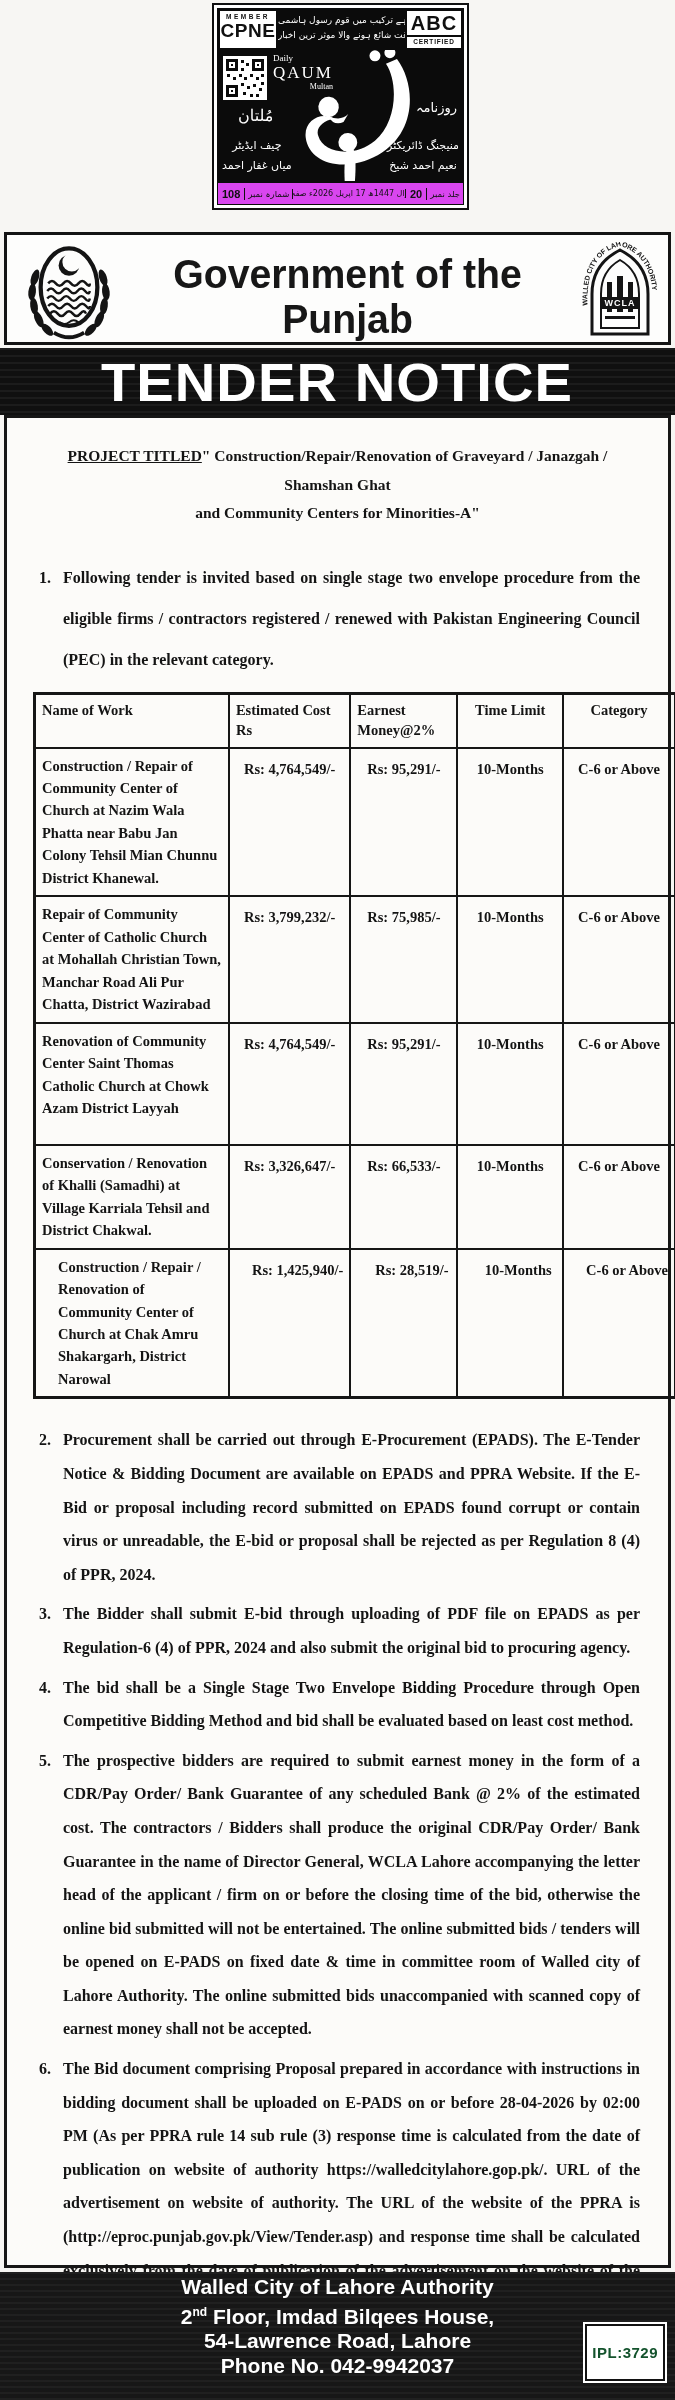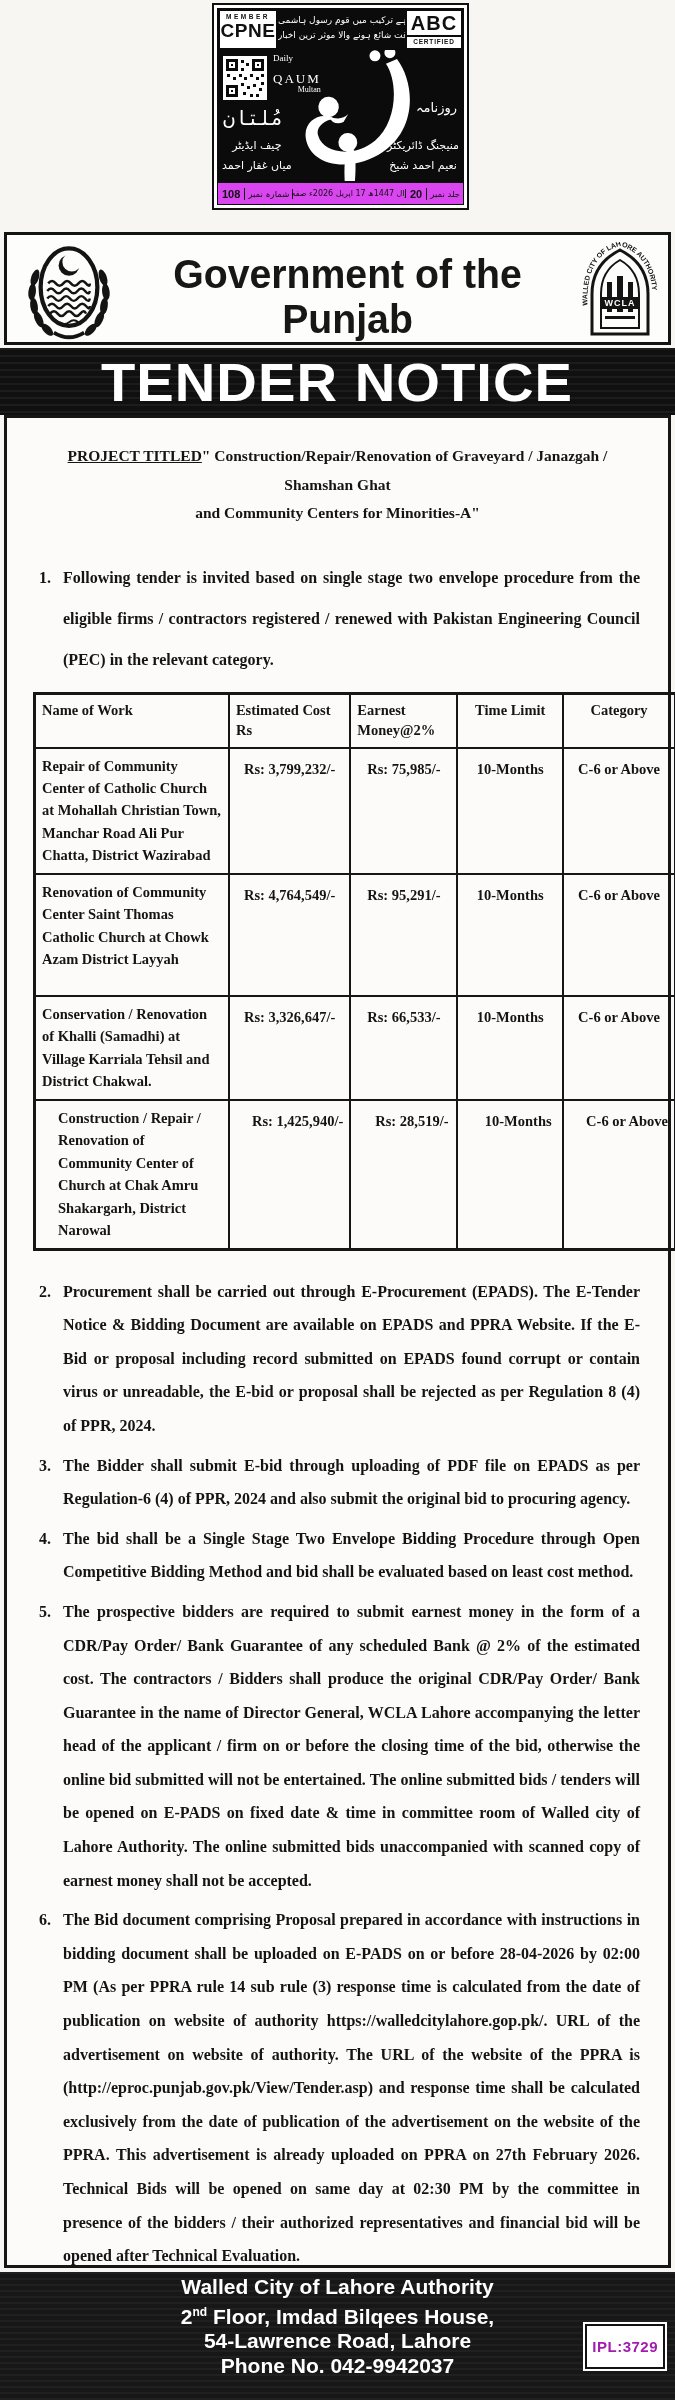--- a/index.html
+++ b/index.html
@@ -21,25 +21,25 @@
   .mh-cpne  { display:block; font:800 19px "Liberation Sans", sans-serif; letter-spacing:0.5px; }
   .mh-tagline { flex:1; color:#fff; font-size:9px; line-height:1.65; text-align:center;
     padding-top:4px; font-family:"DejaVu Sans", sans-serif; white-space:nowrap; overflow:hidden; }
   .mh-box.abc { width:58px; padding-top:1px; }
   .mh-abc  { display:block; font:800 20px "Liberation Sans", sans-serif; letter-spacing:1px; }
   .mh-cert { display:block; font:700 6.5px "Liberation Sans", sans-serif; letter-spacing:0.8px; border-top:2px solid #0b0b0b; padding-top:1px; }
   .mh-main { flex:1; position:relative; color:#fff; overflow:hidden; }
   .mh-qr { position:absolute; left:5px; top:6px; }
   .mh-daily { position:absolute; left:55px; top:4px; line-height:1.1; }
   .mh-daily .d  { font-size:9px; display:block; }
-  .mh-daily .q  { font-size:13px; letter-spacing:2px; display:block;margin-top:8px; }
+  .mh-daily .q  { font-size:17px; letter-spacing:2px; display:block; }
   .mh-daily .m  { font-size:8px; display:block; text-align:right; }
   .mh-qaum { position:absolute; left:64px; top:-2px; }
   .mh-roz  { position:absolute; right:6px; top:50px; font-family:"DejaVu Sans", sans-serif; font-size:13px; }
-  .mh-mult { position:absolute; left:5px; top:56px; font-family:Liberation Mono, monospace; font-size:20px; }
+  .mh-mult { position:absolute; left:20px; top:56px; font-family:Liberation Sans, sans-serif; font-size:16px; }
   .mh-ed { position:absolute; bottom:5px; text-align:center; font-family:"DejaVu Sans", sans-serif; font-size:11px; line-height:1.8; }
   .mh-ed.left  { left:4px; }
   .mh-ed.right { right:4px; }
   .mh-strip { height:23px; background:#d946ef; color:#101010; display:flex; align-items:center;
     font-family:"DejaVu Sans", sans-serif; font-size:8.5px; border-top:2px solid #0b0b0b; }
   .strip-num { font:800 11px "Liberation Sans", sans-serif; border-right:1px solid #101010;
     display:flex; align-items:center; padding:0 4px; }
   .strip-num.first { border-left:none; }
   .strip-label { display:flex; align-items:center; padding:0 3px; border-right:1px solid #101010; white-space:nowrap; }
   .strip-label.last { border-right:none; }
@@ -93,23 +93,23 @@
   .work tr.r4 td{height:100px;} .work tr.r5 td{height:112px;padding-left:22px;}
 
   
   .footer { position:absolute; left:0; top:2272px; width:675px; height:128px;
     background:#171717;
     background-image:repeating-linear-gradient(180deg, rgba(255,255,255,0.04) 0 2px, rgba(0,0,0,0) 2px 6px);
     color:#fff; }
   .footer-address { position:absolute; left:0; right:0; top:3px; text-align:center;
     font:700 21px "Liberation Sans", sans-serif; line-height:24.5px; }
   .footer-address sup { font-size:12px; }
-  .ipl { position:absolute; right:10px; top:52px; background:#fff; color:#a21caf;
+  .ipl { position:absolute; right:10px; top:52px; background:#fff; color:#14532d;
     border:2px solid #121212; box-shadow:0 0 0 2px #fff;
-    font:700 15px "Liberation Sans", sans-serif; padding:12px 5px; letter-spacing:0.5px; }
+    font:700 15px "Liberation Sans", sans-serif; padding:18px 5px; letter-spacing:0.5px; }
 </style>
 </head>
 <body>
 
 <div class="page">
 
   <div class="masthead">
     <div class="mh-inner">
       <div class="mh-top">
         <div class="mh-box cpne">
@@ -276,20 +276,27 @@
       <thead>
         <tr>
           <th>Name of Work</th>
           <th>Estimated Cost Rs</th>
           <th>Earnest Money@2%</th>
           <th class="c">Time Limit</th>
           <th class="c">Category</th>
         </tr>
       </thead>
       <tbody>
+        <tr class="r1">
+          <td class="name">Construction / Repair of Community Center of Church at Nazim Wala Phatta near Babu Jan Colony Tehsil Mian Chunnu District Khanewal.</td>
+          <td class="val">Rs: 4,764,549/-</td>
+          <td class="val">Rs: 95,291/-</td>
+          <td class="val">10-Months</td>
+          <td class="val">C-6 or Above</td>
+        </tr>
         <tr class="r2">
           <td class="name">Repair of Community Center of Catholic Church at Mohallah Christian Town, Manchar Road Ali Pur Chatta, District Wazirabad</td>
           <td class="val">Rs: 3,799,232/-</td>
           <td class="val">Rs: 75,985/-</td>
           <td class="val">10-Months</td>
           <td class="val">C-6 or Above</td>
         </tr>
         <tr class="r3">
           <td class="name">Renovation of Community Center Saint Thomas Catholic Church at Chowk Azam District Layyah</td>
           <td class="val">Rs: 4,764,549/-</td>

